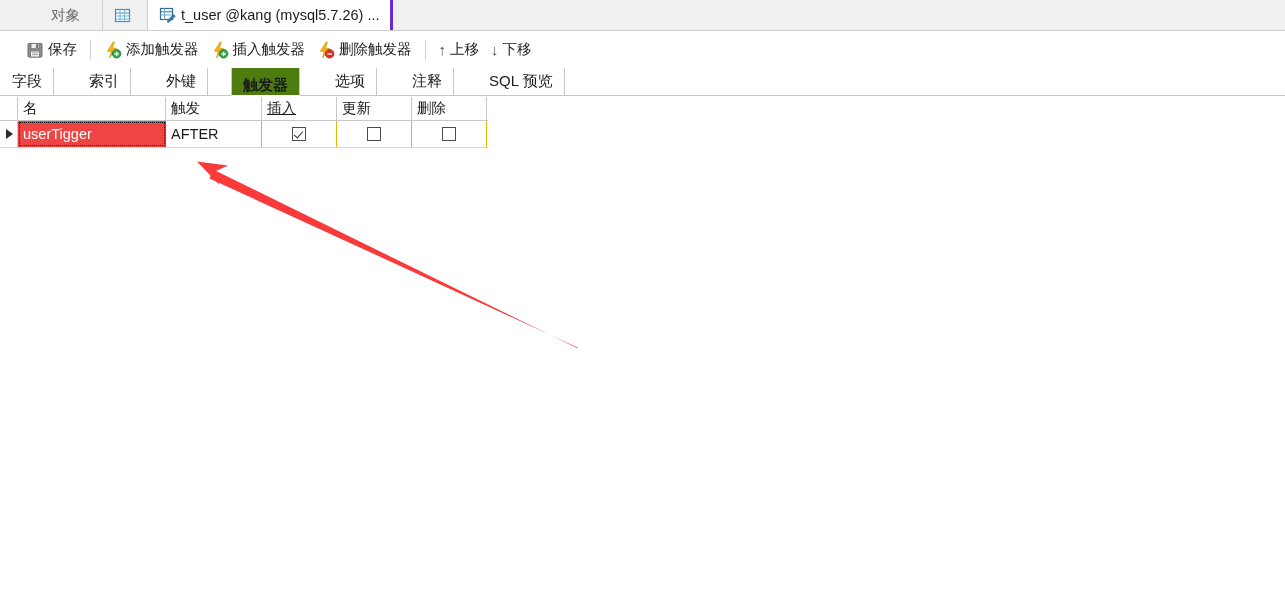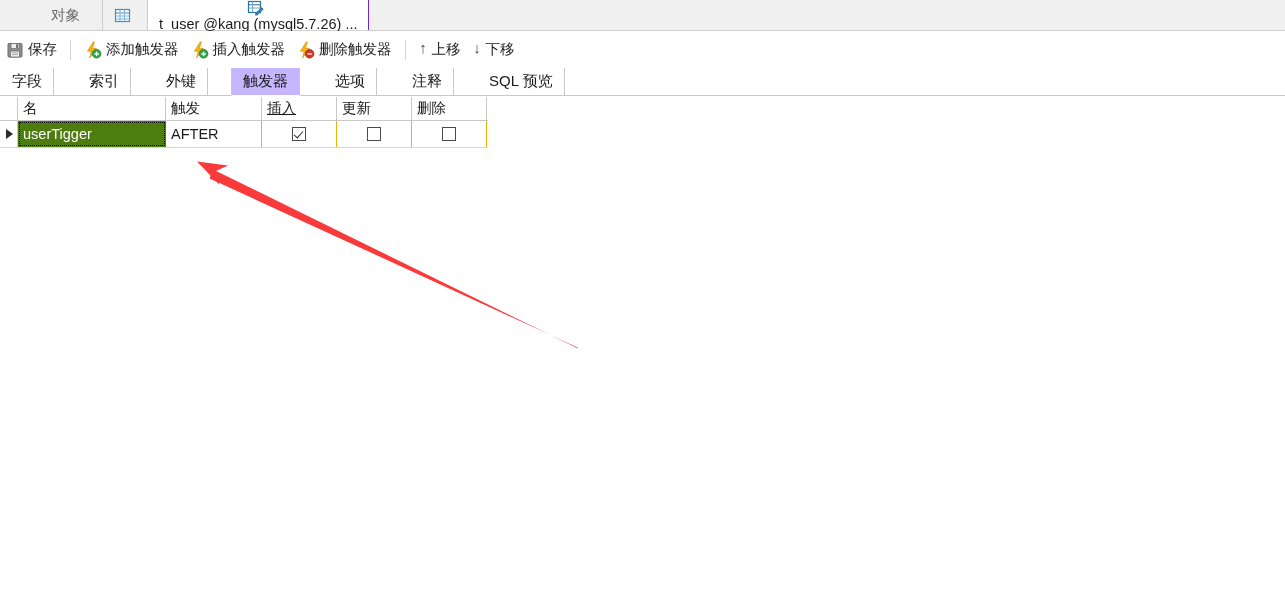--- a/index.html
+++ b/index.html
@@ -33,38 +33,36 @@
     font-size: 14.5px;
     white-space: nowrap;
     border-right: 1px solid #cdcdcd;
     background: #f0f0f0;
     color: #6b6b6b;
     cursor: default;
   }
   .ttab.active {
     background: #ffffff;
     color: #1b1b1b;
-    border-right: 1px solid #6d28d9;
+    border-right: 3px solid #6d28d9;
     border-left: 1px solid #cdcdcd;
     margin-left: -1px;
     height: 31px;
-    flex-direction: column;
   }
   .ttab.first { border-left: none; padding: 0 22px; margin-left: 29px; }
   .ttab-ico { width: 17px; height: 17px; margin-right: 5px; flex: 0 0 auto; display:block; }
 
   
   .toolbar {
     position: absolute; left: 0; top: 31px;
     width: 1285px; height: 37px;
     background: #ffffff;
     box-sizing: border-box;
     display: flex; align-items: center;
-    padding-left: 0;
-    font-family: Liberation Mono, monospace;
+    padding-left: 20px;
   }
   .tbtn {
     display: flex; align-items: center;
     height: 26px;
     padding: 0 6px;
     font-size: 14.5px;
     color: #1b1b1b;
     white-space: nowrap;
     cursor: default;
     border-radius: 2px;
@@ -97,26 +95,27 @@
     padding: 0 11px;
     font-size: 15px;
     color: #1b1b1b;
     white-space: nowrap;
     border-right: 1px solid #c8c8c8;
     background: #ffffff;
     cursor: default;
     box-sizing: border-box;
   }
   .stab.active {
-    background: #c4b5fd;
+    background: #4d7c0f;
     border-bottom: 1px solid #ffffff;
     margin-bottom: -1px;
     border-left: 1px solid #c8c8c8;
     margin-left: -1px;
-    font-weight: normal;
+    font-weight: bold;
+    align-items: flex-end;
   }
 
   
   .grid {
     position: absolute; left: 0; top: 97px;
     width: 488px;
   }
   .grid-head {
     display: flex;
     height: 24px;
@@ -173,21 +172,21 @@
     color: #1b1b1b;
     display: flex; align-items: center;
     padding-left: 5px;
     border-right: 1px solid #eab308;
     box-sizing: border-box;
     white-space: nowrap;
     cursor: default;
     overflow: hidden;
   }
   .gc.selected {
-    background: #4d7c0f;
+    background: #ef4444;
     color: #ffffff;
     outline: 1px dotted #0b0b0b;
     outline-offset: -2px;
     border-right: 1px solid #0078d4;
   }
   .gc.centered { justify-content: center; padding-left: 0; }
 
   .cbox {
     width: 14px; height: 14px;
     border: 1px solid #4a4a4a;

